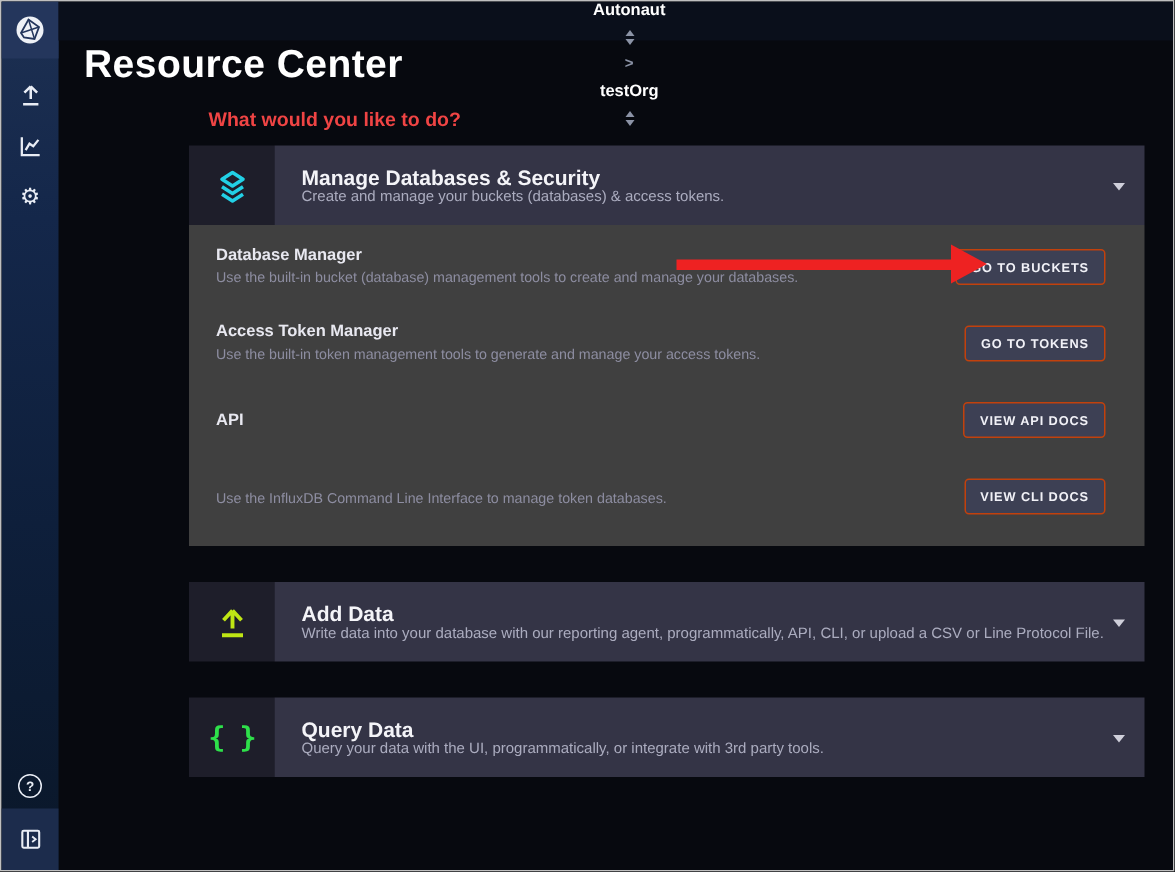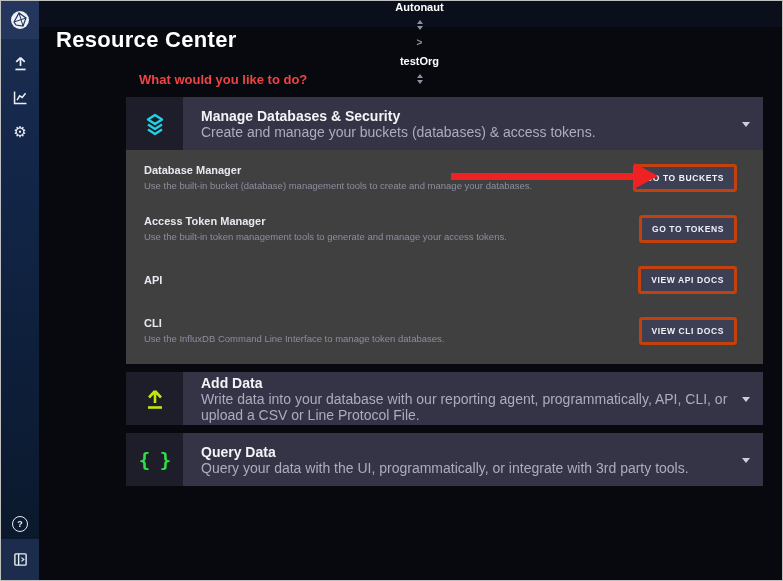--- a/index.html
+++ b/index.html
@@ -42,48 +42,48 @@
   }
   .crumb-label { color:#ffffff; font-size:11px; font-weight:bold; cursor:pointer; }
   .crumb-sep { color:#8b93a6; font-size:10px; font-weight:bold; margin:0 4px; }
   .updown { display:flex; flex-direction:column; gap:2px; cursor:pointer; }
   .updown .up { width:0; height:0; border-left:3px solid transparent; border-right:3px solid transparent; border-bottom:4px solid #8b93a6; }
   .updown .dn { width:0; height:0; border-left:3px solid transparent; border-right:3px solid transparent; border-top:4px solid #8b93a6; }
 
   
   .page-title {
     position:absolute; left:55px; top:26px; margin:0;
-    color:#ffffff; font-size:22px; font-weight:bold; letter-spacing:0.3px;
+    color:#ffffff; font-size:26px; font-weight:bold; letter-spacing:0.3px;
   }
   .page-prompt {
     position:absolute; left:138px; top:71px;
     color:#ef4444; font-size:13px; font-weight:bold;
   }
 
   
-  .cards { position:absolute; left:125px; top:96px; width:637px; display:flex; flex-direction:column; gap:8px; }
+  .cards { position:absolute; left:125px; top:96px; width:637px; display:flex; flex-direction:column; gap:24px; }
   .card { display:flex; flex-direction:column; }
   .card-header { display:flex; height:53px; cursor:pointer; }
   .icon-cell { flex:0 0 57px; background:#1e1e2a; display:flex; align-items:center; justify-content:center; }
   .header-main { flex:1; background:#343446; display:flex; flex-direction:column; justify-content:center; padding-left:18px; position:relative; }
   .header-title { font-size:14px; font-weight:bold; color:#f4f4f8; }
-  .header-sub { font-size:14px; color:#abacbf; margin-top:0; }
+  .header-sub { font-size:10px; color:#abacbf; margin-top:0; }
   .caret-down {
     position:absolute; right:13px; top:50%; margin-top:-2px;
     width:0; height:0; border-left:4px solid transparent; border-right:4px solid transparent;
     border-top:5px solid #cfcfda; cursor:pointer;
   }
 
   .card-body { background:#404040; position:relative; padding:2px 16px 8px 0; }
   .body-row { height:51px; display:flex; align-items:center; padding:0 10px 0 18px; }
   .row-text { flex:1; }
   .row-title { font-size:11px; font-weight:bold; color:#e8e8f0; }
   .row-desc { font-size:9.5px; color:#8d8da1; margin-top:4px; }
   .row-button {
-    background:#3d4054; border:3px solid #c2410c; border-radius:3px;
+    background:#3d4054; border:1px solid #c2410c; border-radius:3px;
     color:#f1f1f7; font-size:8.5px; font-weight:bold; letter-spacing:0.6px;
     padding:6px 10px; cursor:pointer; white-space:nowrap;
     font-family:"Liberation Sans", sans-serif;
   }
 
   
   .red-arrow { position:absolute; left:325px; top:13px; display:flex; align-items:center; z-index:5; pointer-events:none; }
   .arrow-shaft { width:183px; height:7px; background:#ee2222; }
   .arrow-head { width:0; height:0; border-top:13px solid transparent; border-bottom:13px solid transparent; border-left:24px solid #ee2222; }
 
@@ -190,21 +190,20 @@
 
         <div class="body-row">
           <div class="row-text">
             <div class="row-title">API</div>
           </div>
           <button class="row-button">VIEW API DOCS</button>
         </div>
 
         <div class="body-row">
           <div class="row-text">
-            <div class="row-title">CLI</div>
             <div class="row-desc">Use the InfluxDB Command Line Interface to manage token databases.</div>
           </div>
           <button class="row-button">VIEW CLI DOCS</button>
         </div>
 
       </div>
     </div>
 
     <div class="card">
       <div class="card-header">

